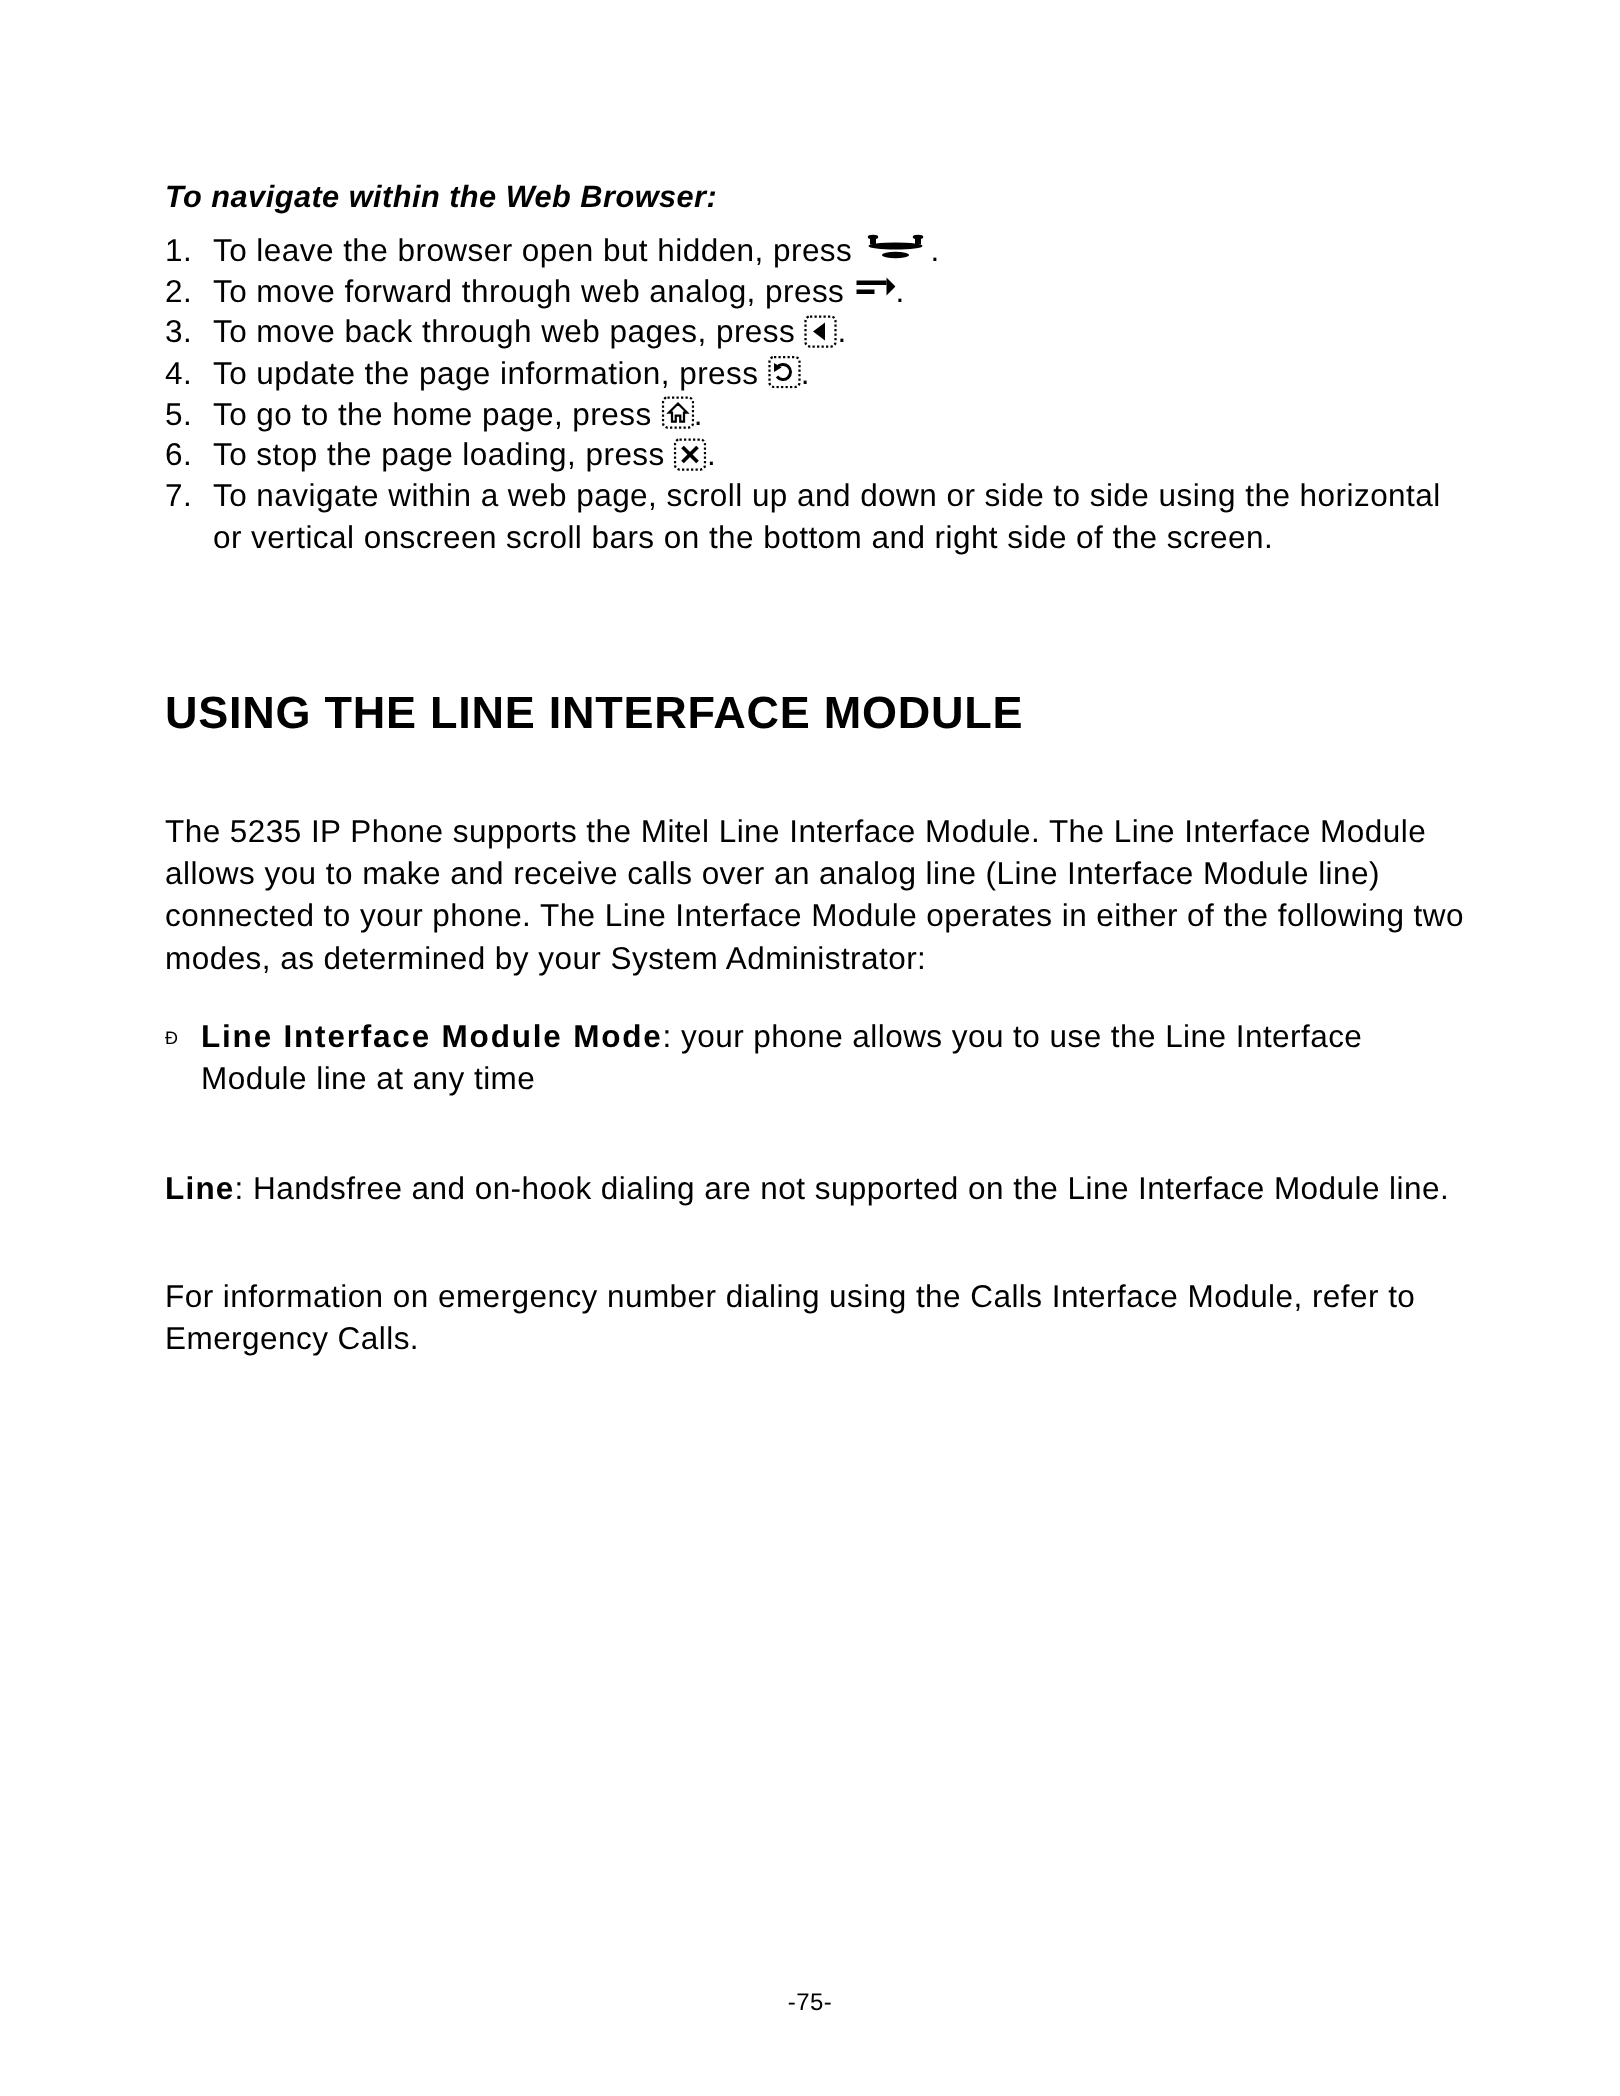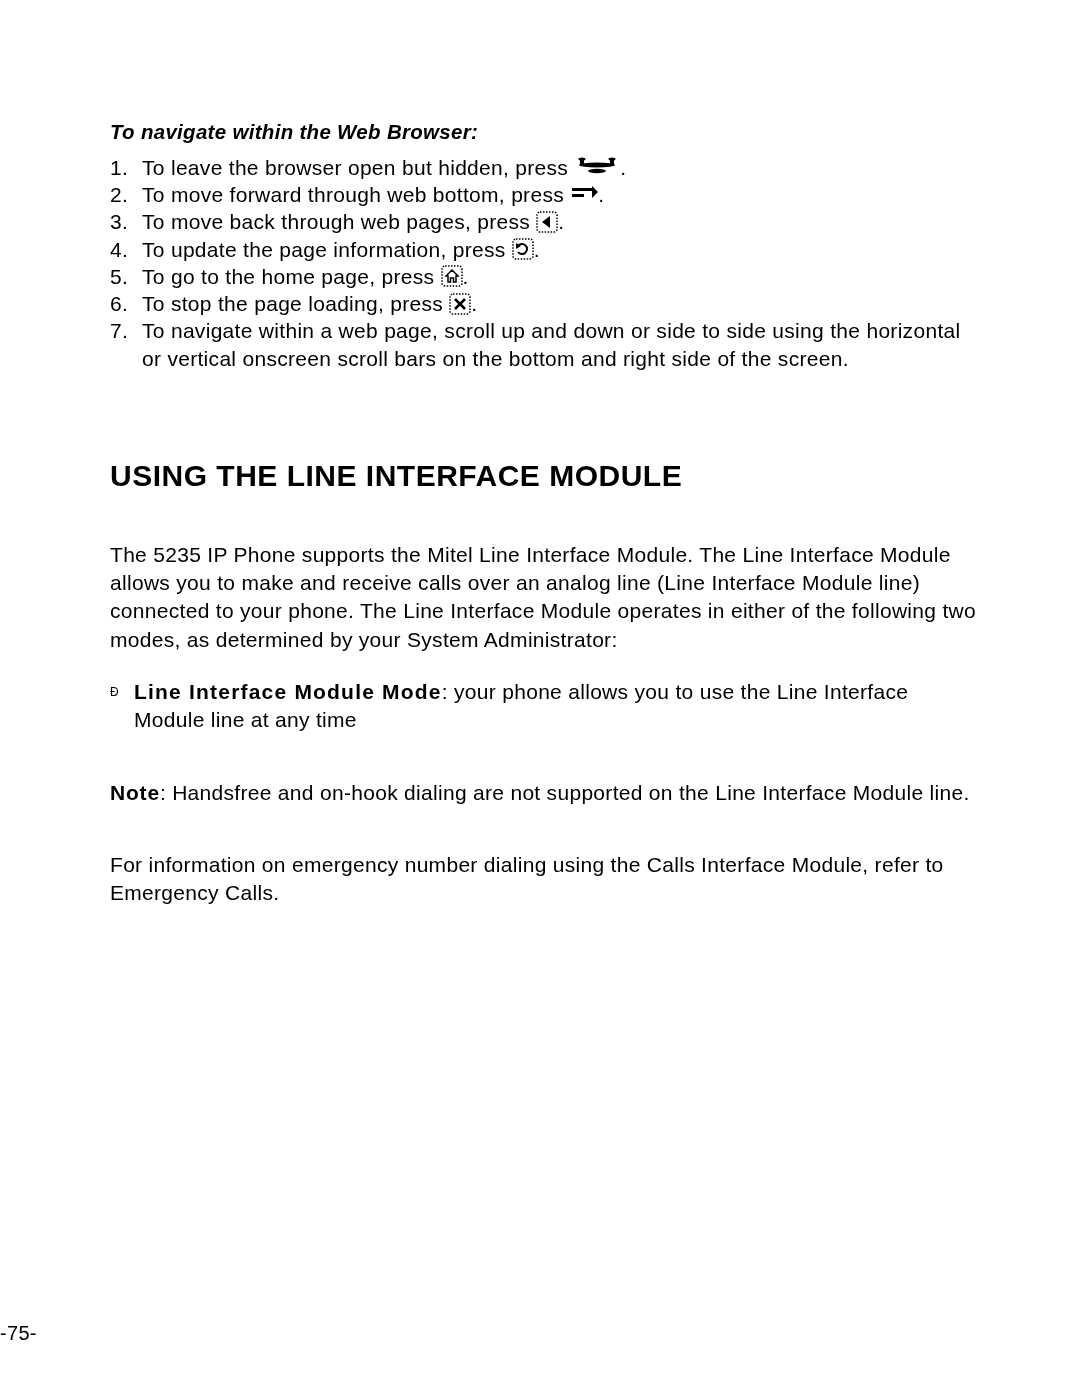--- a/index.html
+++ b/index.html
@@ -66,22 +66,22 @@
     top: 0;
     font-size: 12px;
     line-height: 28px;
   }
   .bold-run { letter-spacing: 1.2px; font-weight: 700; }
   .bold-run2 { letter-spacing: 0.8px; font-weight: 600; }
   .page-number {
     position: absolute;
     bottom: 50px;
     left: 0; right: 0;
-    text-align: left;
-    font-size: 20px;
+    text-align: center;
+    font-size: 16px;
   }
 </style>
 </head>
 <body>
 
 <div class="page">
 
   <div class="subheading">To navigate within the Web Browser:</div>
 
   <ol class="steps">
@@ -98,21 +98,21 @@
             <rect x="36" y="2" width="4" height="5"></rect>
             <ellipse cx="8" cy="2" rx="3.5" ry="1.5"></ellipse>
             <ellipse cx="38" cy="2" rx="3.5" ry="1.5"></ellipse>
           </g>
         </svg>
       </span><span>.</span>
     </li>
 
     <li>
       <span class="num">2.</span>
-      <span>To move forward through web bottom, press</span>
+      <span>To move forward through web analog, press</span>
       <span class="inline-icon">
         <svg width="28" height="18" viewBox="0 0 28 18">
           <g fill="#000">
             <rect x="2" y="3" width="20" height="3"></rect>
             <rect x="2" y="9" width="12" height="3"></rect>
             <polygon points="22,1 28,7 22,13"></polygon>
           </g>
         </svg>
       </span><span>.</span>
     </li>
@@ -174,20 +174,20 @@
 
   <div class="body-para">The 5235 IP Phone supports the Mitel Line Interface Module. The Line Interface Module allows you to make and receive calls over an analog line (Line Interface Module line) connected to your phone. The Line Interface Module operates in either of the following two modes, as determined by your System Administrator:</div>
 
   <div class="bullets">
     <div class="bullet">
       <span class="bold-run">Line Interface Module Mode</span><span>: your phone allows you to use the Line Interface Module line at any time</span>
     </div>
   </div>
 
   <div class="body-para">
-    <span class="bold-run2">Note</span><span>: Handsfree and on-hook dialing are not supported on the Line Interface Module line.</span>
+    <span class="bold-run2">Line</span><span>: Handsfree and on-hook dialing are not supported on the Line Interface Module line.</span>
   </div>
 
   <div class="body-para">For information on emergency number dialing using the Calls Interface Module, refer to Emergency Calls.</div>
 
   <div class="page-number">-75-</div>
 
 </div>
 
 </body></html>

